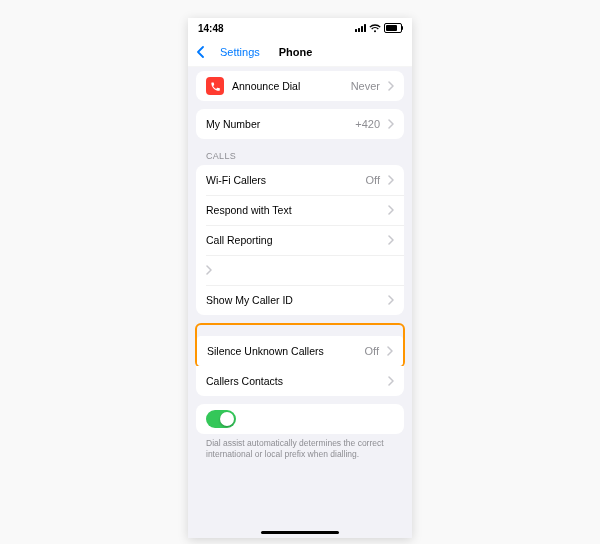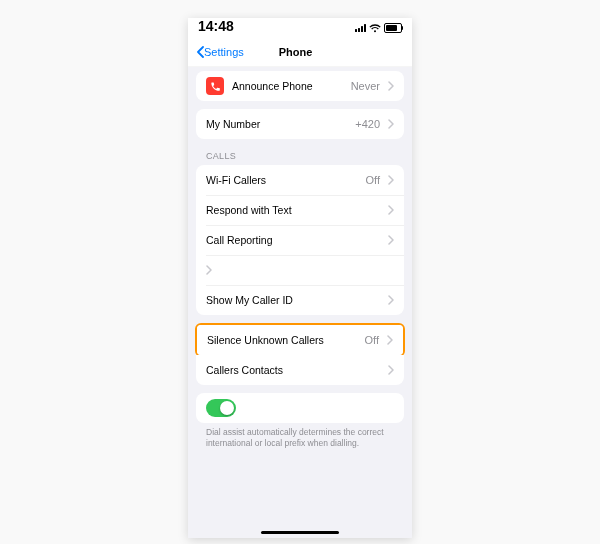--- a/index.html
+++ b/index.html
@@ -27,23 +27,24 @@
     position: relative;
     overflow: hidden;
     font-size: 11px;
     color: #000;
   }
   
   .status-bar {
     height: 20px;
     background: #fff;
     display: flex;
+    align-items: center;
     justify-content: space-between;
     padding: 0 10px;
-    font-size: 14px;
+    font-size: 10px;
     font-weight: 600;
   }
   .status-icons {
     display: flex;
     align-items: center;
     gap: 3px;
   }
   
   .nav-bar {
     height: 28px;
@@ -52,21 +53,21 @@
     align-items: center;
     position: relative;
     padding: 0 8px;
     border-bottom: 1px solid rgba(0,0,0,0.04);
   }
   .nav-back {
     display: flex;
     align-items: center;
     color: #007aff;
     font-size: 11px;
-    gap: 0;
+    gap: 16px;
     z-index: 1;
   }
   .nav-back svg { display: block; }
   .nav-title {
     position: absolute;
     left: 0;
     right: 9px;
     text-align: center;
     font-weight: 600;
     font-size: 11px;
@@ -257,21 +258,21 @@
 
     <div class="content">
 
       <div class="group compact-top" style="margin-top:4px;">
         <div class="row">
           <div class="icon-box icon-red">
             <svg width="11" height="11" viewBox="0 0 24 24">
                 <path fill="#fff" d="M6.6 10.8a15.1 15.1 0 0 0 6.6 6.6l2.2-2.2c.3-.3.7-.4 1.1-.3 1.2.4 2.5.6 3.8.6.6 0 1.1.5 1.1 1.1V20c0 .6-.5 1.1-1.1 1.1C10.5 21.1 2.9 13.5 2.9 4.1 2.9 3.5 3.4 3 4 3h3.4c.6 0 1.1.5 1.1 1.1 0 1.3.2 2.6.6 3.8.1.4 0 .8-.3 1.1l-2.2 1.8z"></path>
               </svg>
           </div>
-          <span class="row-label">Announce Phone</span>
+          <span class="row-label">Announce Dial</span>
           <span class="row-value">Never</span>
           <span class="chevron">
               <svg width="6" height="10" viewBox="0 0 6 10">
                 <path d="M1 1l4 4-4 4" stroke="#c7c7cc" stroke-width="1.5" fill="none" stroke-linecap="round" stroke-linejoin="round"></path>
               </svg>
             </span>
         </div>
       </div>
 
       <div class="group">
@@ -325,21 +326,21 @@
           <span class="row-label">Show My Caller ID</span>
           <span class="chevron">
               <svg width="6" height="10" viewBox="0 0 6 10">
                 <path d="M1 1l4 4-4 4" stroke="#c7c7cc" stroke-width="1.5" fill="none" stroke-linecap="round" stroke-linejoin="round"></path>
               </svg>
             </span>
         </div>
       </div>
 
       <div class="highlight">
-        <div class="group" style="margin-top:0;border-radius:4px;">
+        <div class="group" style="margin-top:11px;border-radius:4px;">
           <div class="row">
             <span class="row-label">Silence Unknown Callers</span>
             <span class="row-value">Off</span>
             <span class="chevron">
                 <svg width="6" height="10" viewBox="0 0 6 10">
                   <path d="M1 1l4 4-4 4" stroke="#c7c7cc" stroke-width="1.5" fill="none" stroke-linecap="round" stroke-linejoin="round"></path>
                 </svg>
               </span>
           </div>
         </div>

